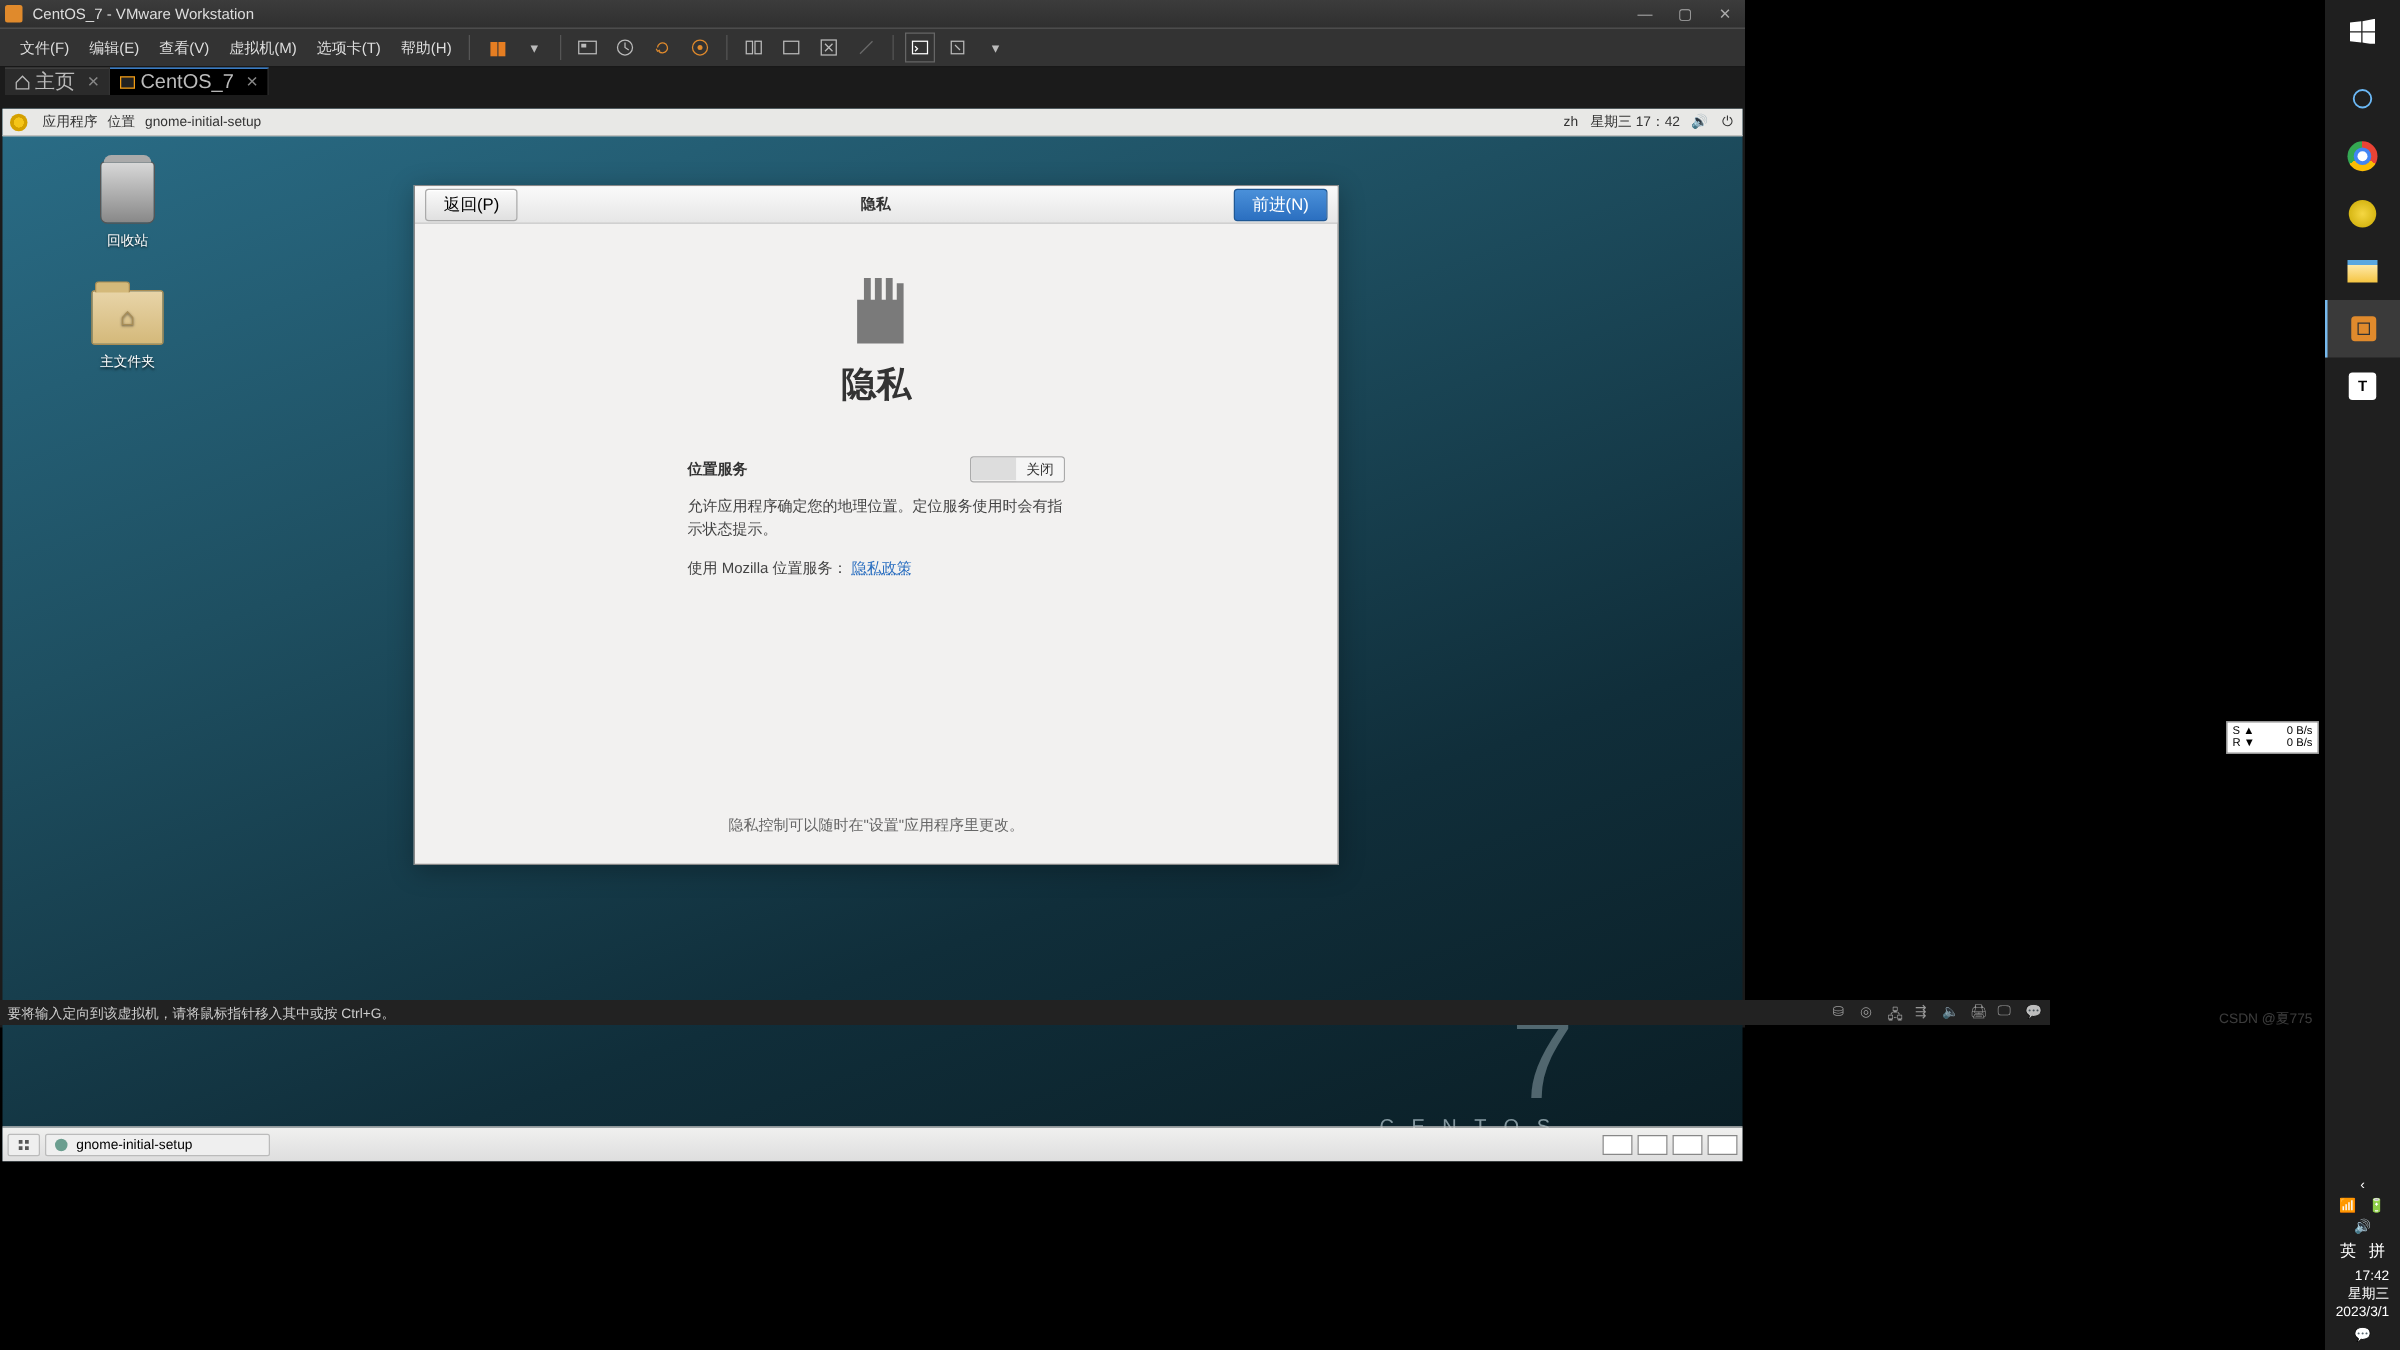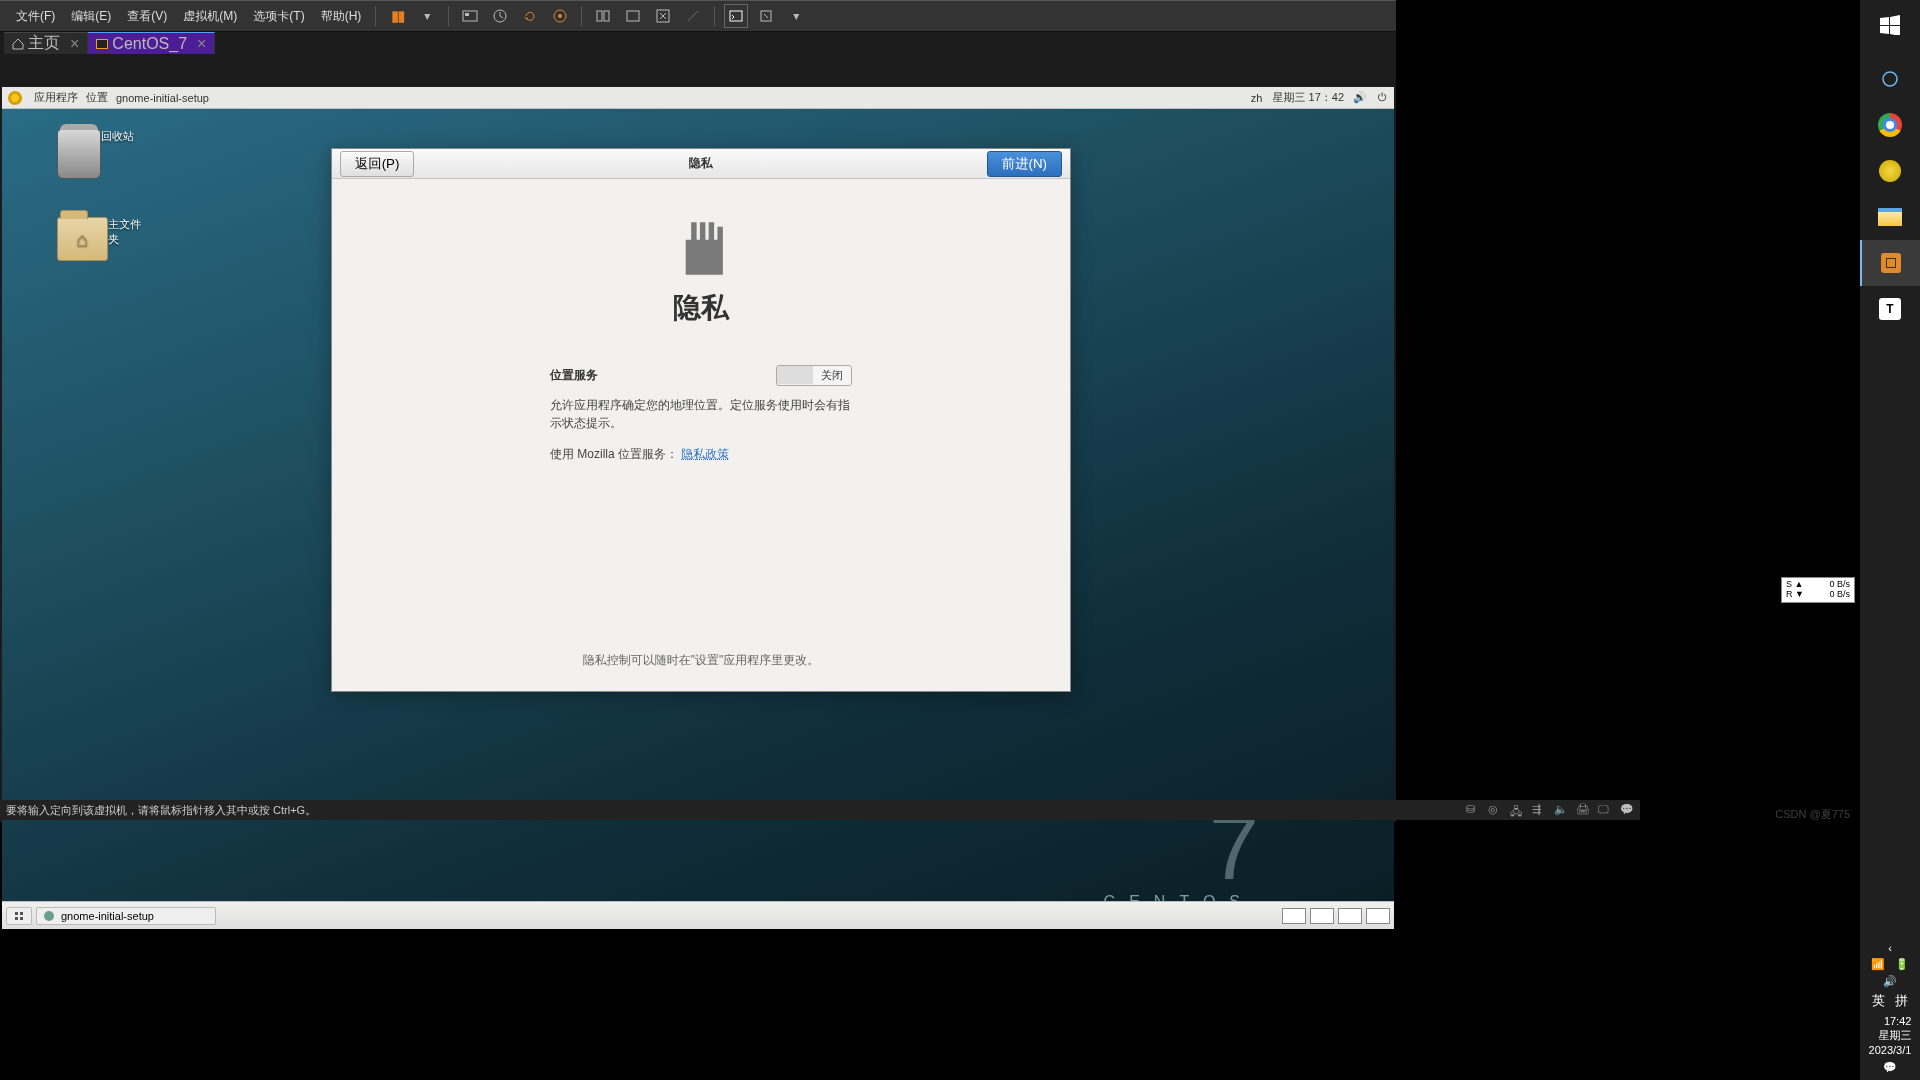--- a/index.html
+++ b/index.html
@@ -31,35 +31,35 @@
 .vmw-menu { height:32px; background:#333; border-top:1px solid #555; border-bottom:1px solid #111; display:flex; align-items:center; color:#ddd; padding:0 8px; font-size:12px; }
 .vmw-menu .mi { padding:0 8px; }
 .vmw-menu .sep { width:1px; height:20px; background:#555; margin:0 6px; }
 .vmw-menu .tbtn { width:24px; height:24px; display:flex; align-items:center; justify-content:center; margin:0 3px; color:#bbb; }
 .pause-ico{color:#e67e22;font-size:15px;letter-spacing:-2px;}
 .tbtn svg{width:16px;height:16px;}
 
 .vmw-tabs { height:22px; background:#1b1b1b; display:flex; align-items:stretch; padding-left:4px; }
 .tab { display:flex; align-items:center; padding:0 8px; color:#bbb; font-size:16px; border-right:1px solid #333; gap:4px; }
 .tab.home-tab{background:#2b2b2b;border-top:1px solid #444;}
-.tab.active { background:#4c1d95; border-top:1px solid #4ea3ff; }
+.tab.active { background:#000000; border-top:1px solid #4ea3ff; }
 .tab .x { margin-left:6px; color:#888; }
 .tab .ic-home{width:12px;height:12px;}
 .tab .ic-mon{width:12px;height:10px;border:1px solid #f39c12;background:#222;}
 
 
 .guest { position:absolute; left:2px; top:87px; width:1392px; height:842px; background:linear-gradient(160deg,#2a6d87 0%,#1e4f61 35%,#102e3a 70%,#0a1d24 100%); }
 .gnome-top { height:22px; background:#e8e8e6; border-bottom:1px solid #bfbfbd; display:flex; align-items:center; font-size:11px; color:#333; padding:0 6px; }
 .gnome-top .app-ico{width:14px;height:14px;background:radial-gradient(circle,#f5c518 40%,#d4a000 42%);border-radius:50%;margin-right:4px;}
 .gnome-top .tleft{display:flex;align-items:center;gap:8px;}
 .gnome-top .tright{margin-left:auto;display:flex;align-items:center;gap:10px;}
 .tray-ico{width:12px;height:12px;display:inline-flex;align-items:center;justify-content:center;}
 
 .desk-icons{position:absolute;left:55px;top:42px;}
-.di{width:90px;display:flex;margin-bottom:32px;color:#fff;font-size:11px;text-shadow:0 1px 2px rgba(0,0,0,.8);}
+.di{width:90px;display:flex;flex-direction:column;align-items:center;margin-bottom:32px;color:#fff;font-size:11px;text-shadow:0 1px 2px rgba(0,0,0,.8);}
 .trash{width:44px;height:50px;background:linear-gradient(#d8d8d8,#888);border-radius:4px 4px 6px 6px;border:1px solid #555;position:relative;margin-bottom:6px;}
 .trash:before{content:"";position:absolute;top:-6px;left:2px;right:2px;height:6px;background:#aaa;border-radius:8px 8px 0 0;}
 .folder{width:58px;height:44px;background:linear-gradient(#e8d4a8,#d4b97a);border-radius:3px;border:1px solid #a88d55;position:relative;margin-bottom:6px;}
 .folder:before{content:"";position:absolute;top:-8px;left:2px;width:26px;height:8px;background:#d4b97a;border-radius:3px 3px 0 0;border:1px solid #a88d55;border-bottom:none;}
 .folder .home-glyph{position:absolute;inset:0;display:flex;align-items:center;justify-content:center;color:#a88d55;font-size:20px;}
 
 .centos-logo{position:absolute;right:140px;bottom:18px;color:#d3e6ed;letter-spacing:14px;font-size:16px;font-weight:300;opacity:.6;}
 .centos-7{position:absolute;right:135px;bottom:36px;color:#d3e6ed;font-size:90px;font-weight:100;opacity:.35;line-height:1;}
 
 
@@ -90,20 +90,29 @@
 .gb-right{margin-left:auto;display:flex;gap:4px;}
 .tiny{width:24px;height:16px;border:1px solid #888;background:#fff;}
 .hint-bar{position:absolute;left:0;top:800px;width:1640px;height:20px;background:#222;color:#ccc;font-size:11px;display:flex;align-items:center;padding-left:6px;z-index:5;}
 .dev-ico{width:14px;height:14px;opacity:.7;}
 .csdn-wm{position:absolute;right:70px;bottom:258px;color:rgba(200,200,200,.3);font-size:11px;}
 </style>
 </head>
 <body>
 
 <div class="vmw">
+  <div class="vmw-title">
+    <span class="icon"></span>
+    <span>CentOS_7 - VMware Workstation</span>
+    <div class="ctl">
+      <span>—</span>
+      <span>▢</span>
+      <span>✕</span>
+    </div>
+  </div>
   <div class="vmw-menu">
     <span class="mi">文件(F)</span>
     <span class="mi">编辑(E)</span>
     <span class="mi">查看(V)</span>
     <span class="mi">虚拟机(M)</span>
     <span class="mi">选项卡(T)</span>
     <span class="mi">帮助(H)</span>
     <span class="sep"></span>
     <span class="tbtn">
         <span class="pause-ico">▮▮</span>

